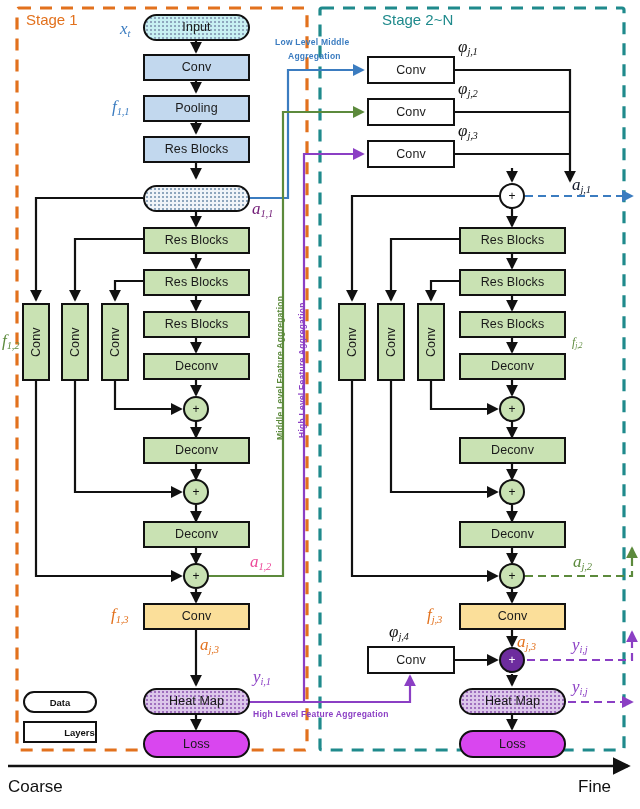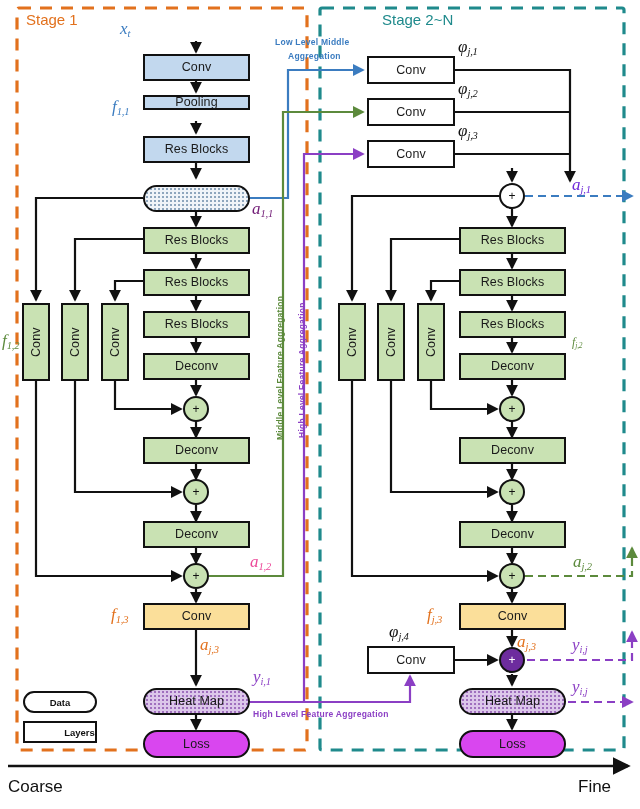--- a/index.html
+++ b/index.html
@@ -165,24 +165,27 @@
   </g>
 
   <g stroke="#111" stroke-width="2.6" fill="none">
     <path d="M8,766 L628,766" marker-end="url(#ah-big)"></path>
   </g>
 </svg>
 
 <div class="lbl stage-title" style="left:26px;top:12px;color:#e2711d;">Stage 1</div>
 <div class="lbl stage-title" style="left:382px;top:12px;color:#1f8a8c;">Stage 2~N</div>
 
+<div class="node rounded input dot" style="left:143px;top:14px;width:107px;height:27px;">
+  <span>Input</span>
+</div>
 <div class="node blue" style="left:143px;top:54px;width:107px;height:27px;">
   <span>Conv</span>
 </div>
-<div class="node blue" style="left:143px;top:95px;width:107px;height:15px;">
+<div class="node blue" style="left:143px;top:95px;width:107px;height:27px;">
   <span>Pooling</span>
 </div>
 <div class="node blue" style="left:143px;top:136px;width:107px;height:27px;">
   <span>Res Blocks</span>
 </div>
 <div class="node rounded dot" style="left:143px;top:185px;width:107px;height:27px;background-color:#f0f4f8;"></div>
 
 <div class="node green" style="left:143px;top:227px;width:107px;height:27px;">
   <span>Res Blocks</span>
 </div>
@@ -312,21 +315,21 @@
 </div>
 <div class="lbl math" style="left:458px;top:80px;font-size:17px;color:#111;">
   <span>φ</span><span class="sub">j,2</span>
 </div>
 <div class="lbl math" style="left:458px;top:122px;font-size:17px;color:#111;">
   <span>φ</span><span class="sub">j,3</span>
 </div>
 <div class="lbl math" style="left:389px;top:623px;font-size:17px;color:#111;">
   <span>φ</span><span class="sub">j,4</span>
 </div>
-<div class="lbl math" style="left:572px;top:176px;font-size:17px;color:#6d28d9;">
+<div class="lbl math" style="left:572px;top:176px;font-size:17px;color:#0f172a;">
   <span>a</span><span class="sub">j,1</span>
 </div>
 <div class="lbl math" style="left:572px;top:336px;font-size:12px;color:#5c8a3c;">
   <span>f</span><span class="sub">j,2</span>
 </div>
 <div class="lbl math" style="left:573px;top:553px;font-size:17px;color:#5c8a3c;">
   <span>a</span><span class="sub">j,2</span>
 </div>
 <div class="lbl math" style="left:427px;top:606px;font-size:17px;color:#e2711d;">
   <span>f</span><span class="sub">j,3</span>

